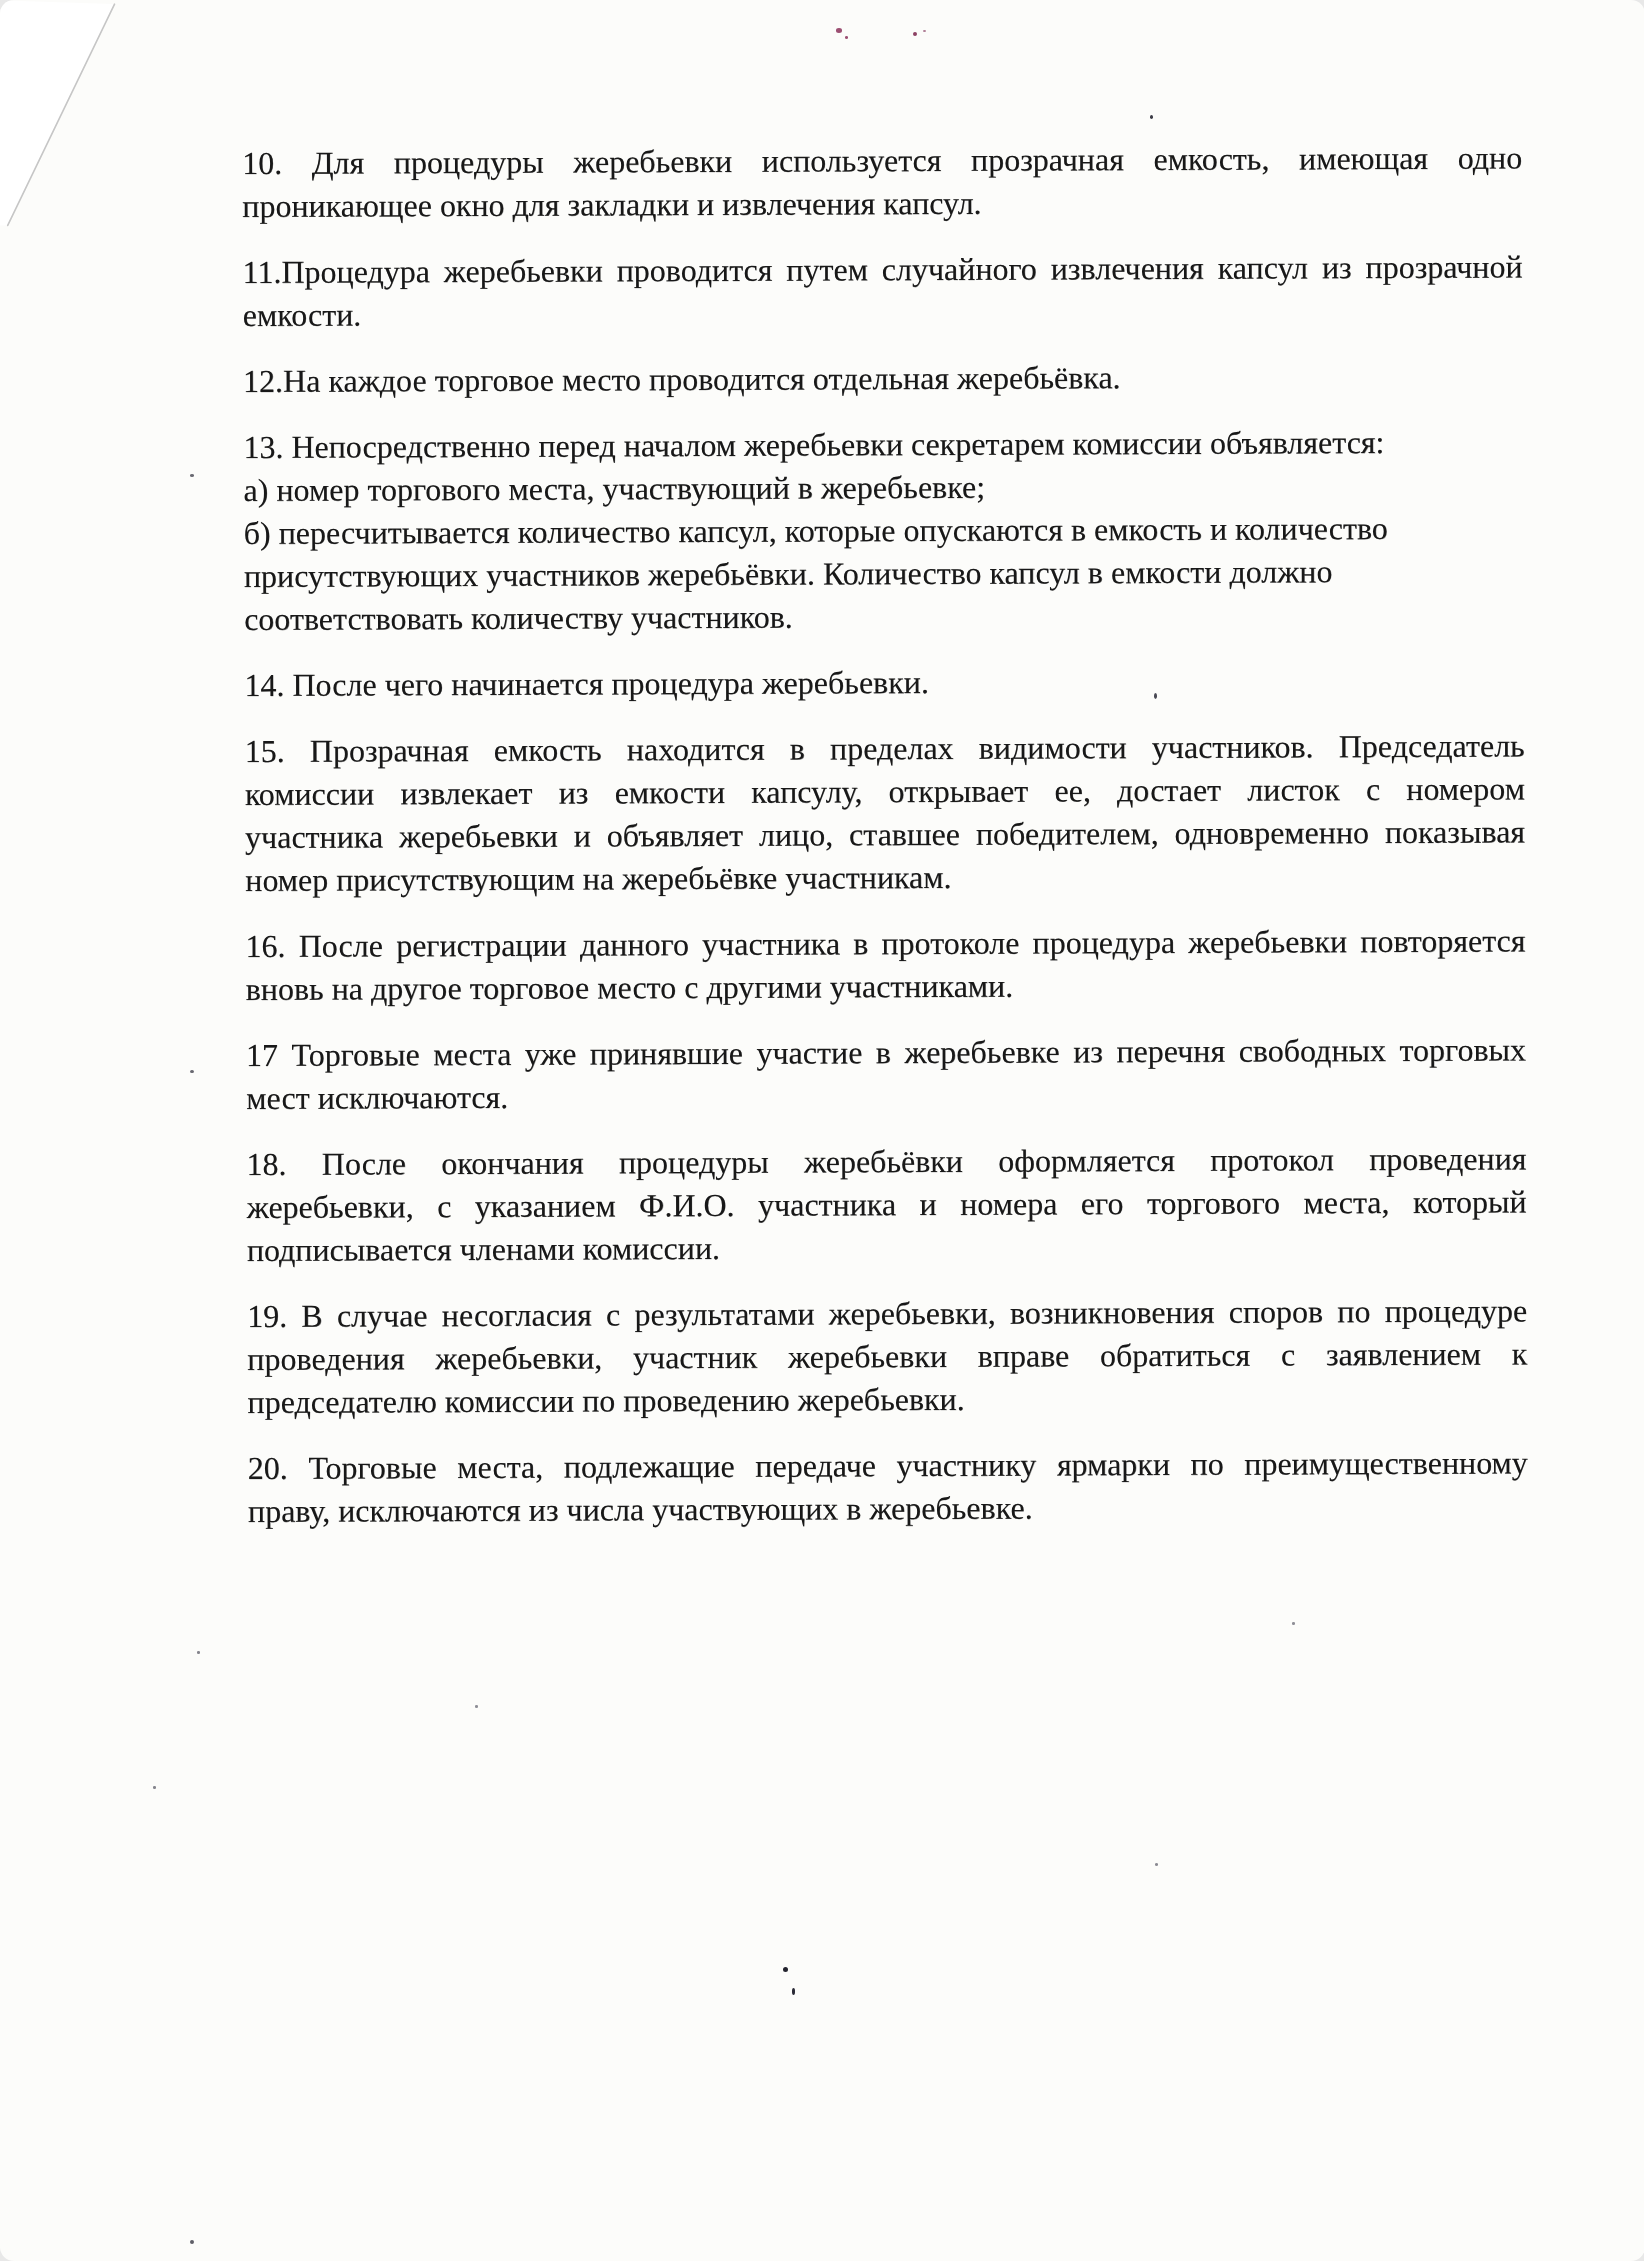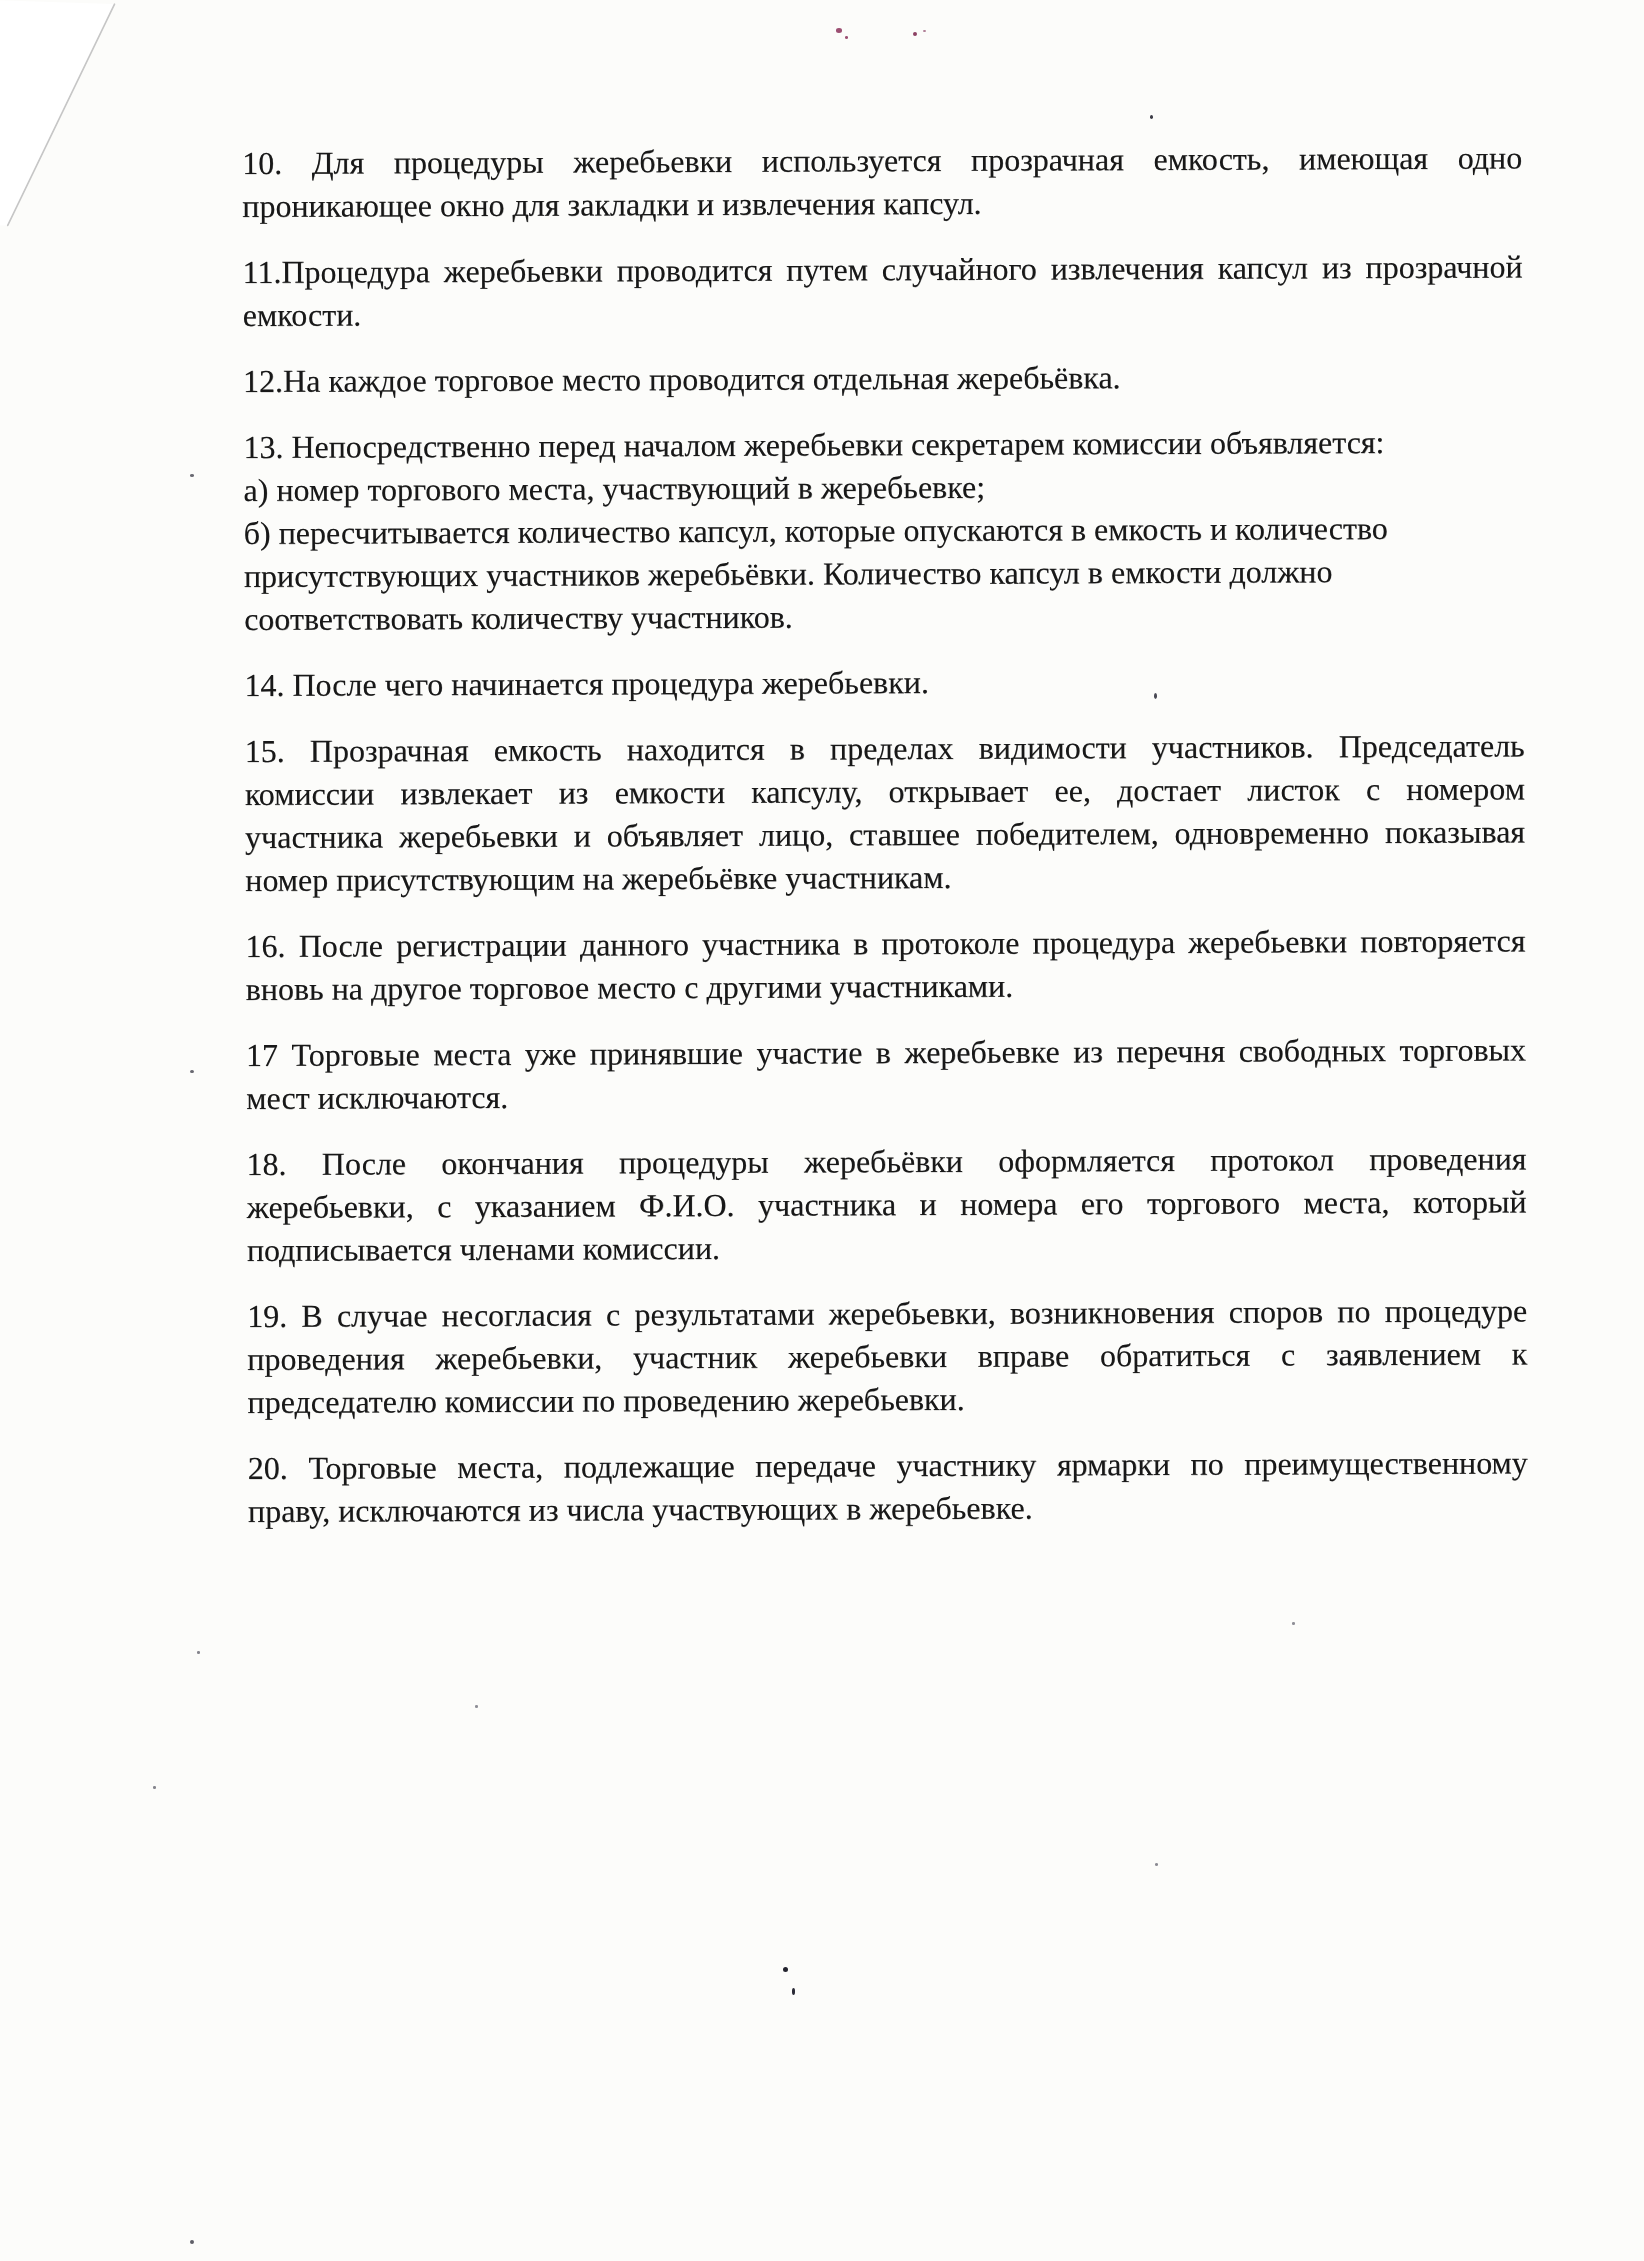--- a/index.html
+++ b/index.html
@@ -7,20 +7,21 @@
     padding: 0;
     background: #e8e8e8;
   }
   .page {
     position: relative;
     width: 1645px;
     height: 2261px;
     background: #fcfcfa;
     overflow: hidden;
     font-family: "Liberation Serif", serif;
+    border-radius: 14px;
   }
   
   .doc {
     position: absolute;
     left: 242px;
     top: 142px;
     width: 1280px;
     transform: rotate(-0.25deg);
     transform-origin: 0 0;
     color: #181818;

